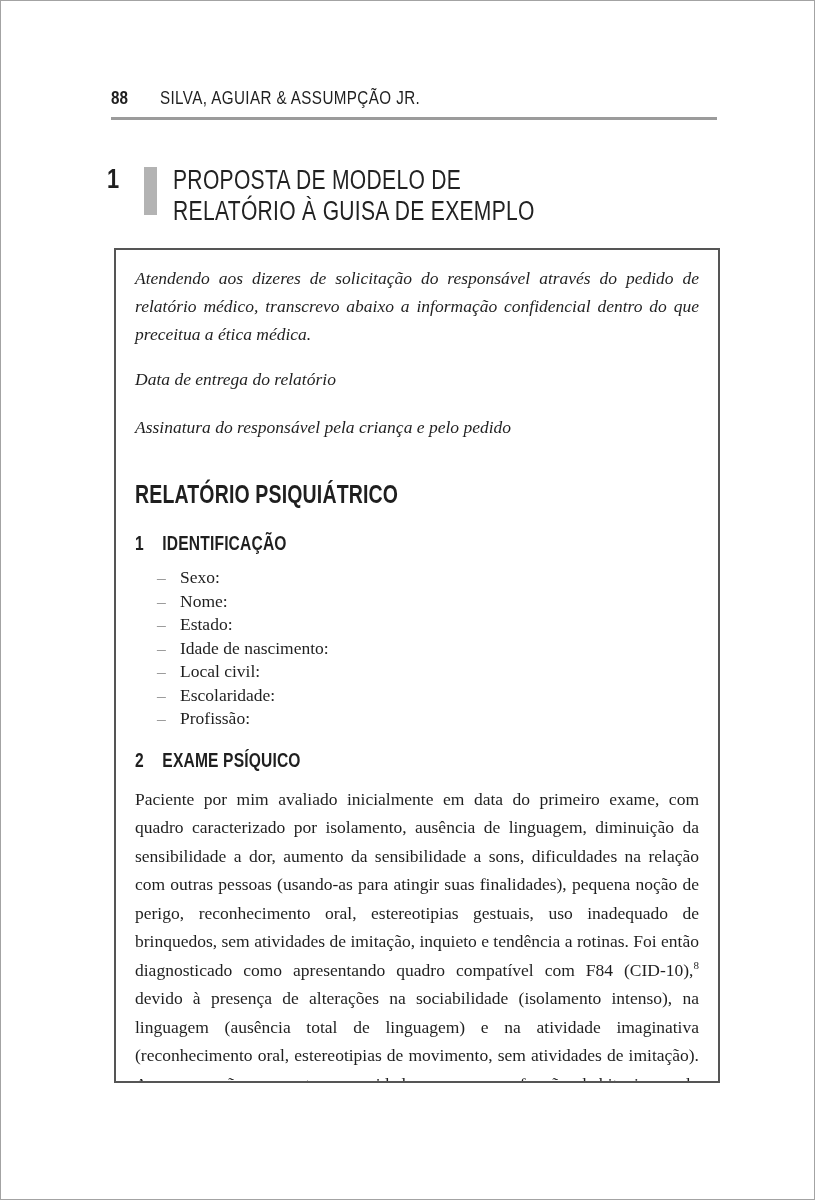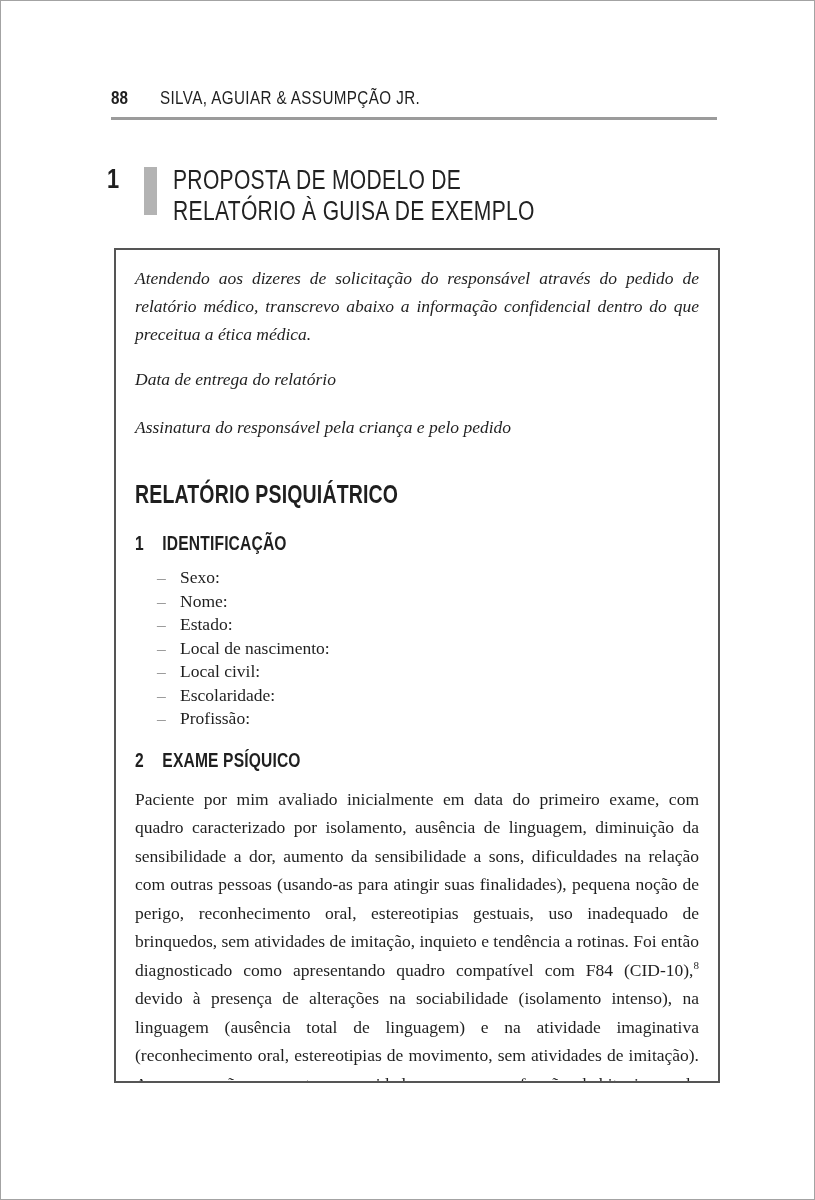--- a/index.html
+++ b/index.html
@@ -126,21 +126,21 @@
       <li>
         <span class="dash">–</span>
         <span>Nome:</span>
       </li>
       <li>
         <span class="dash">–</span>
         <span>Estado:</span>
       </li>
       <li>
         <span class="dash">–</span>
-        <span>Local de nascimento:</span>
+        <span>Idade de nascimento:</span>
       </li>
       <li>
         <span class="dash">–</span>
         <span>Local civil:</span>
       </li>
       <li>
         <span class="dash">–</span>
         <span>Escolaridade:</span>
       </li>
       <li>

